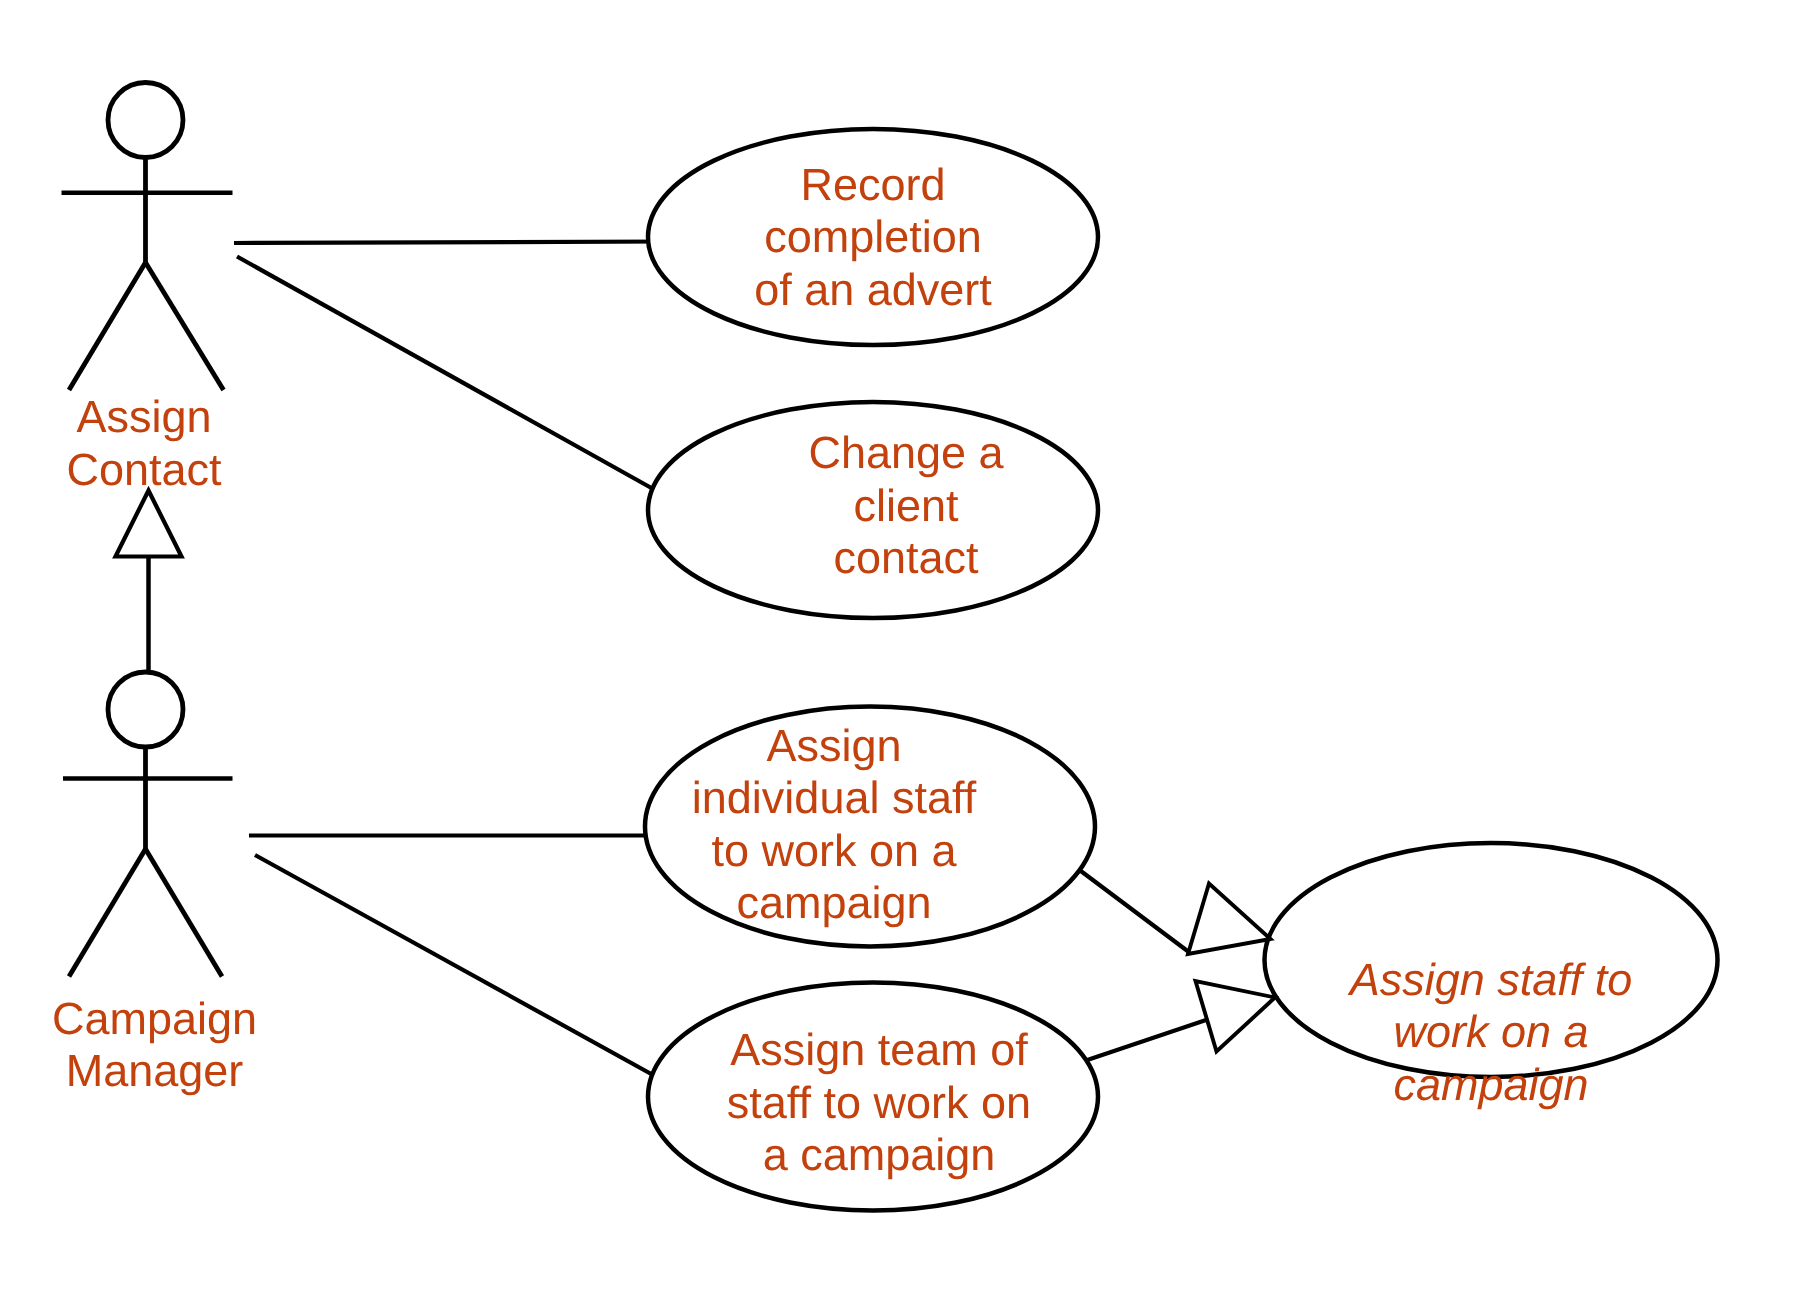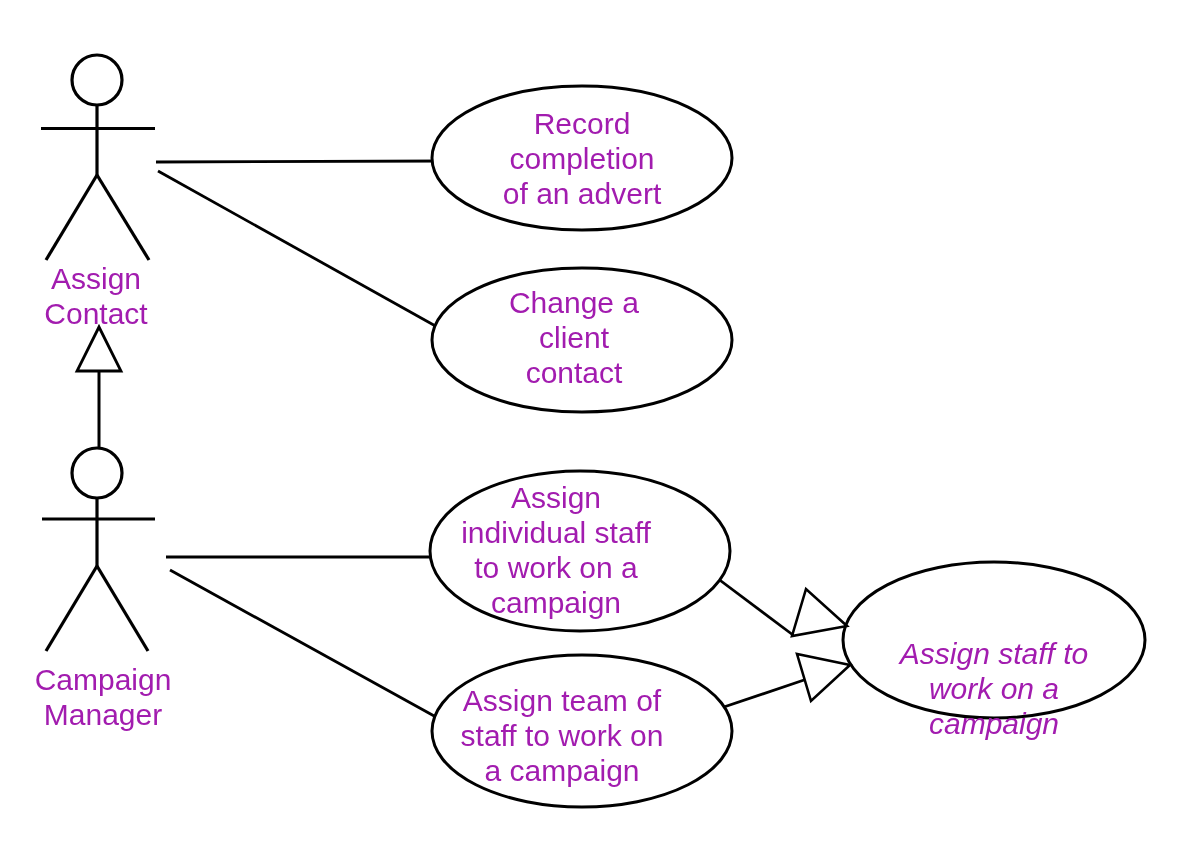--- a/index.html
+++ b/index.html
@@ -14,21 +14,21 @@
   }
   svg.layer { position: absolute; left: 0; top: 0; }
   .stroke { stroke: #000000; fill: none; }
   .fillwhite { fill: #ffffff; }
   .label {
     position: absolute;
     text-align: center;
     white-space: pre-line;
     font-size: 30px;
     line-height: 35px;
-    color: #a21caf;
+    color: #c2410c;
   }
   .label.italic { font-style: italic; margin-top: 40px; }
 </style>
 </head>
 <body>
 
 <div class="canvas">
 
   <svg class="layer" width="1198" height="868" viewBox="0 0 1198 868">
 
@@ -72,30 +72,30 @@
   <div class="label" style="left:6px; top:261px; width:180px;">Assign
 Contact</div>
 
   <div class="label" style="left:13px; top:662px; width:180px;">Campaign
 Manager</div>
 
   <div class="label" style="left:432px; top:106px; width:300px;">Record
 completion
 of an advert</div>
 
-  <div class="label" style="left:424px; top:285px; width:300px;">Change a
+  <div class="label" style="left:454px; top:285px; width:300px;">Change a
 client
 contact</div>
 
   <div class="label" style="left:406px; top:480px; width:300px;">Assign
 individual staff
 to work on a
 campaign</div>
 
-  <div class="label" style="left:412px; top:683px; width:300px;">Assign team of
+  <div class="label" style="left:436px; top:683px; width:300px;">Assign team of
 staff to work on
 a campaign</div>
 
   <div class="label italic" style="left:844px; top:596px; width:300px;">Assign staff to
 work on a
 campaign</div>
 
 </div>
 
 </body></html>

